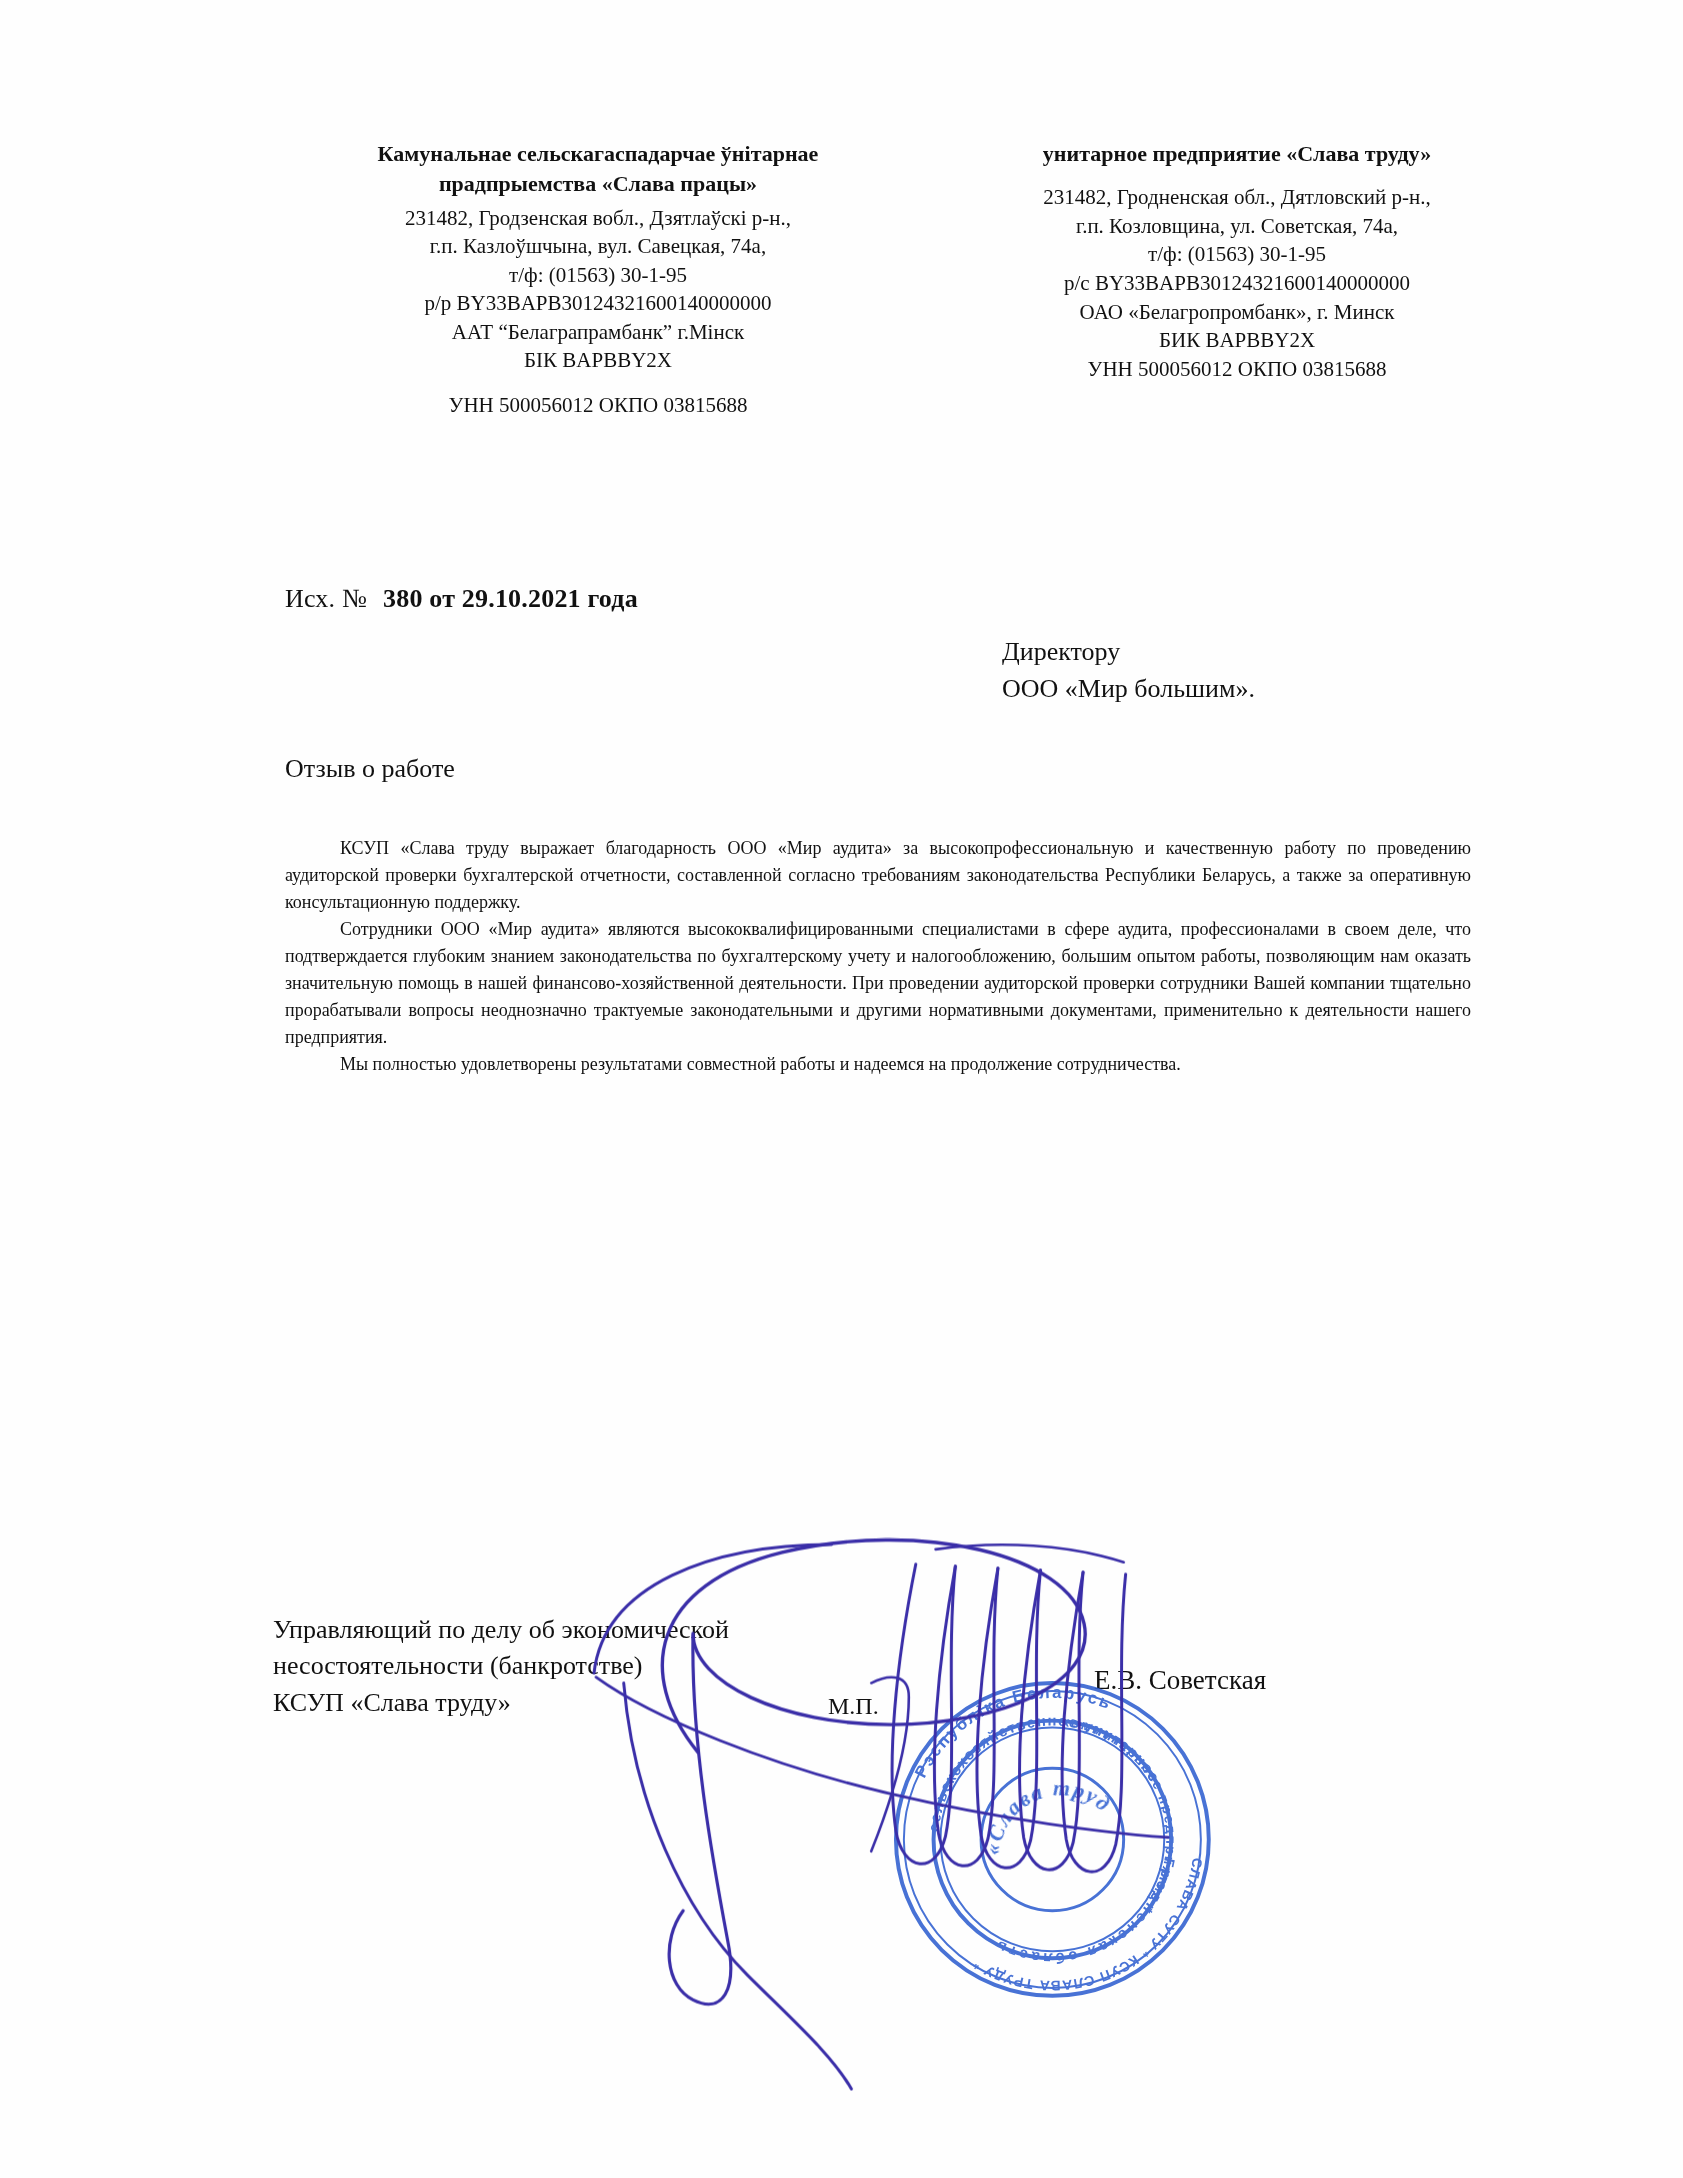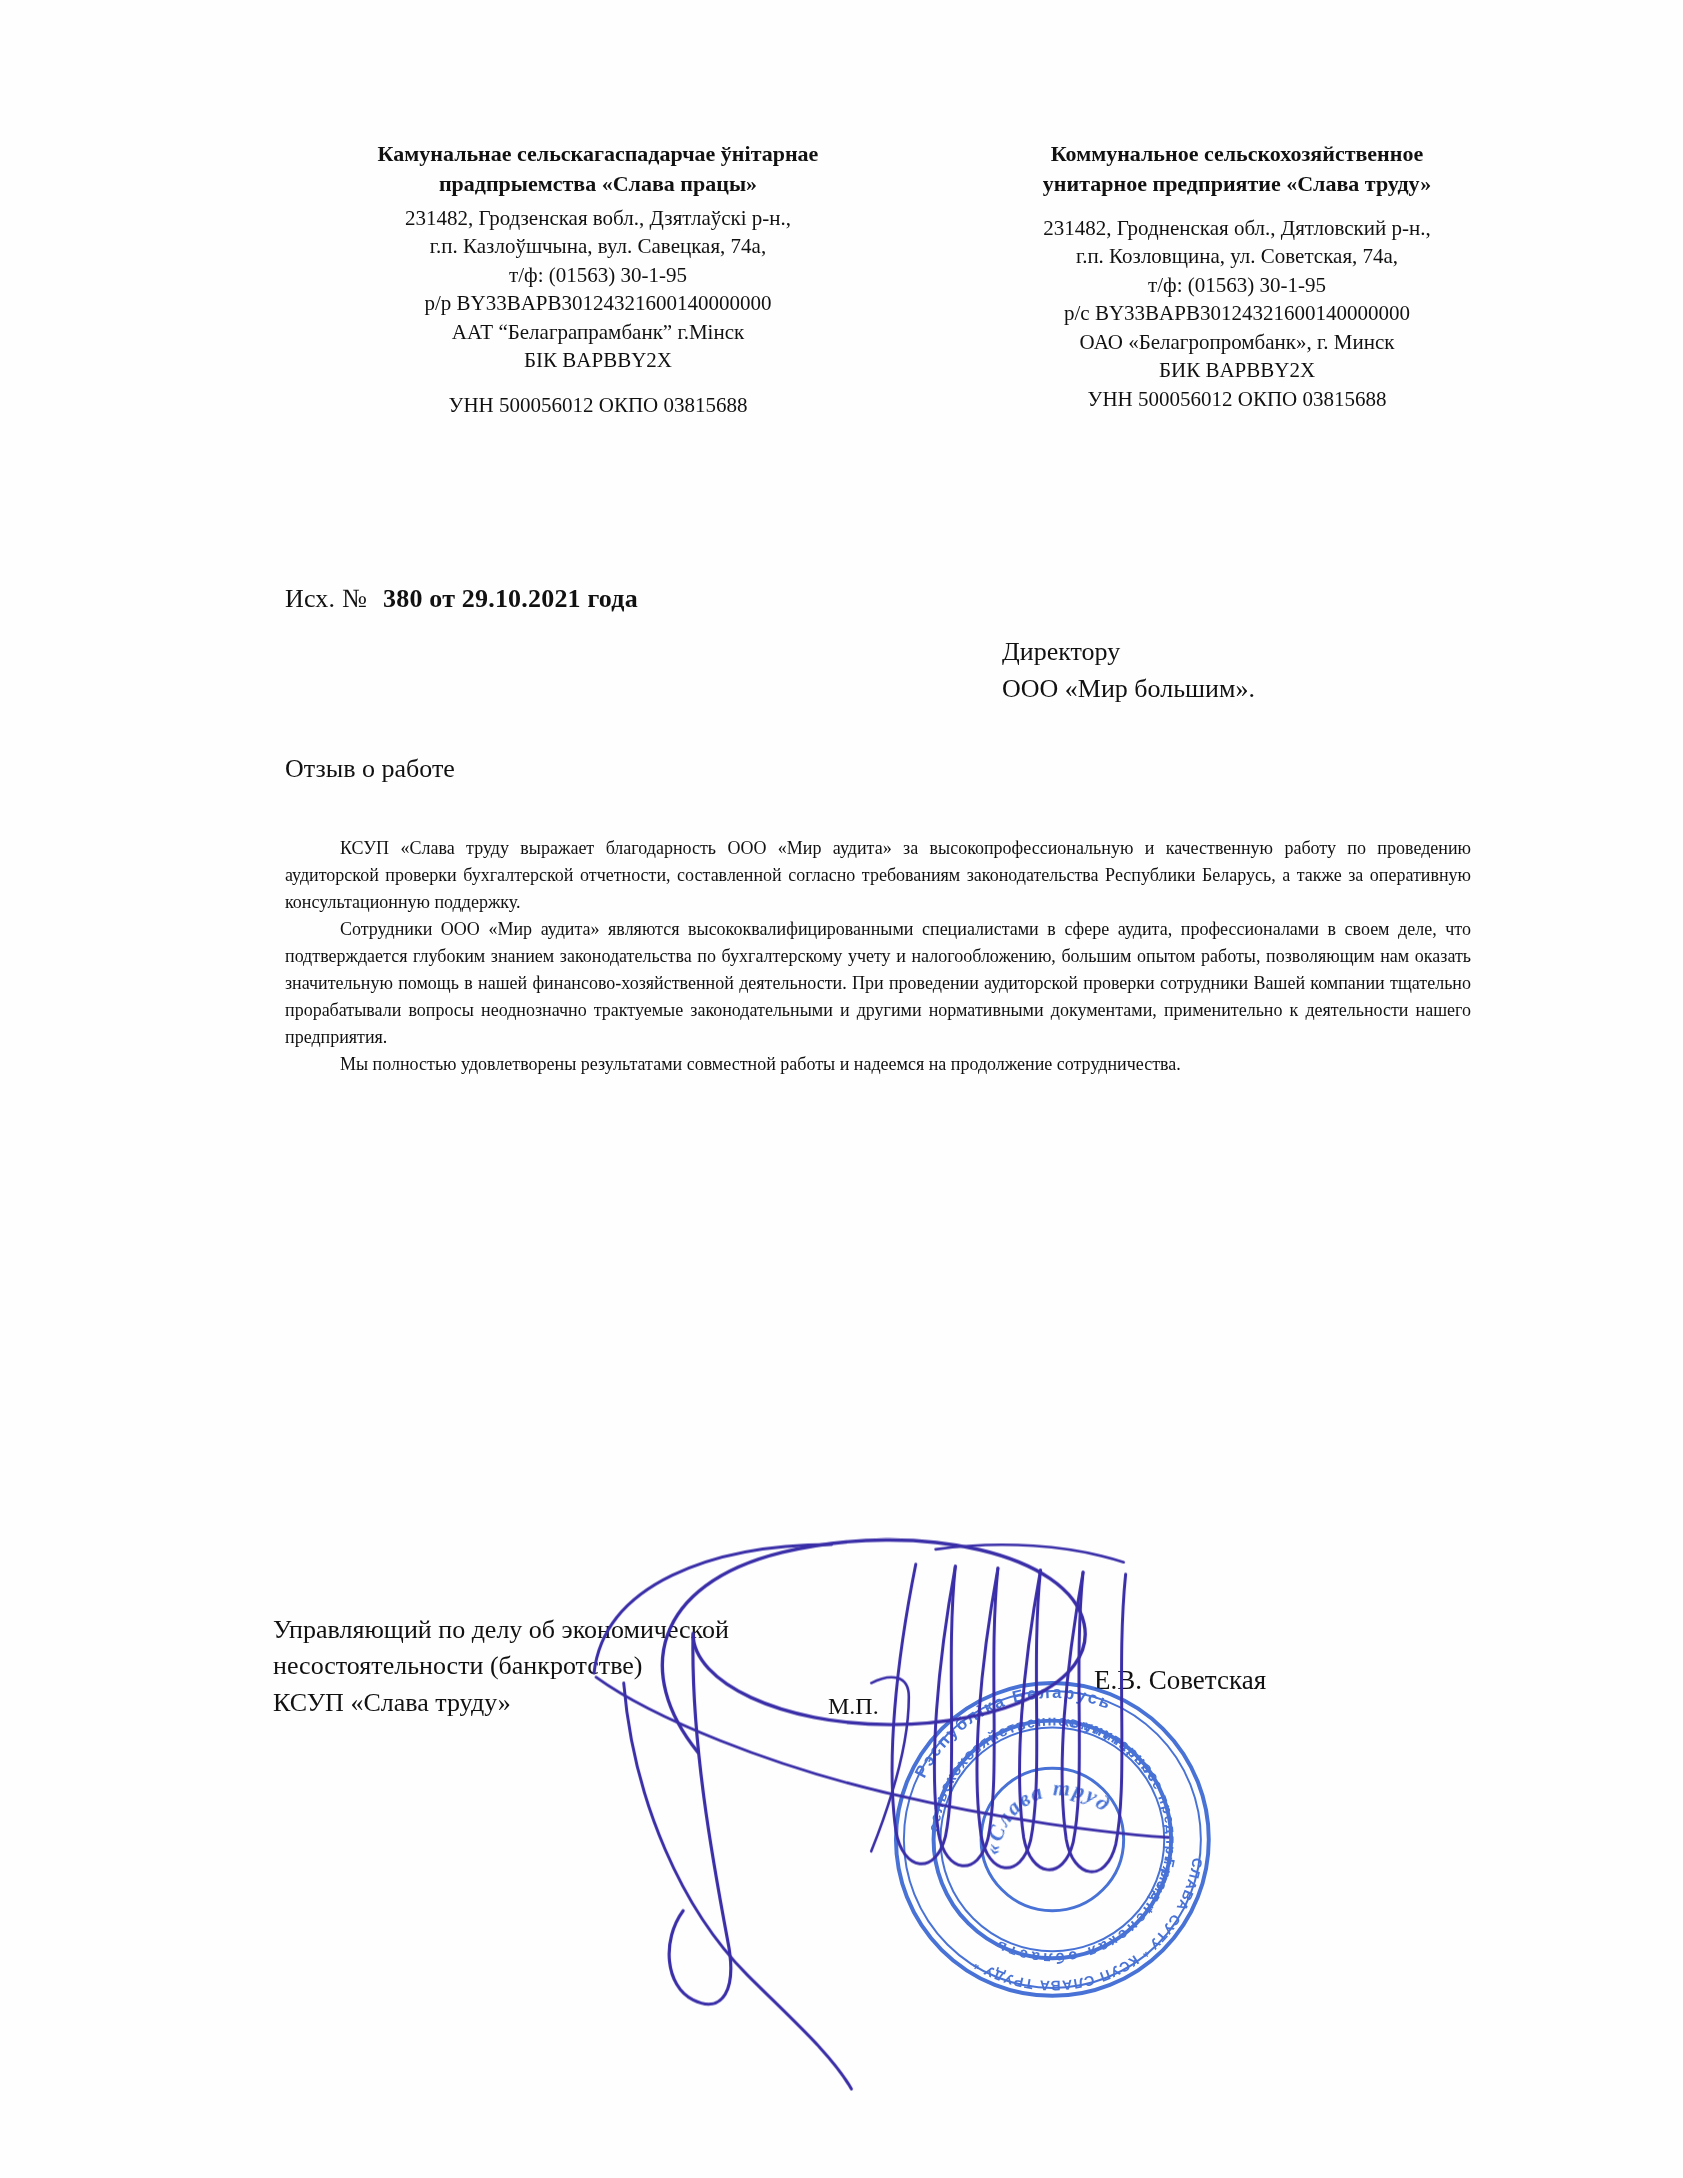--- a/index.html
+++ b/index.html
@@ -145,21 +145,20 @@
       <div class="lh-line">т/ф: (01563) 30-1-95</div>
       <div class="lh-line">р/р BY33BAPB30124321600140000000</div>
       <div class="lh-line">ААТ “Белаграпрамбанк” г.Мінск</div>
       <div class="lh-line">БІК BAPBBY2X</div>
       <div class="lh-gap"></div>
       <div class="lh-line">УНН 500056012 ОКПО 03815688</div>
     </div>
 
     <div class="lh-col lh-right">
       <div class="lh-title">
-        <div class="lh-line">Коммунальное сельскохозяйственное</div>
         <div class="lh-line">унитарное предприятие «Слава труду»</div>
       </div>
       <div class="lh-line">231482, Гродненская обл., Дятловский р-н.,</div>
       <div class="lh-line">г.п. Козловщина, ул. Советская, 74а,</div>
       <div class="lh-line">т/ф: (01563) 30-1-95</div>
       <div class="lh-line">р/с BY33BAPB30124321600140000000</div>
       <div class="lh-line">ОАО «Белагропромбанк», г. Минск</div>
       <div class="lh-line">БИК BAPBBY2X</div>
       <div class="lh-line">УНН 500056012 ОКПО 03815688</div>
     </div>

